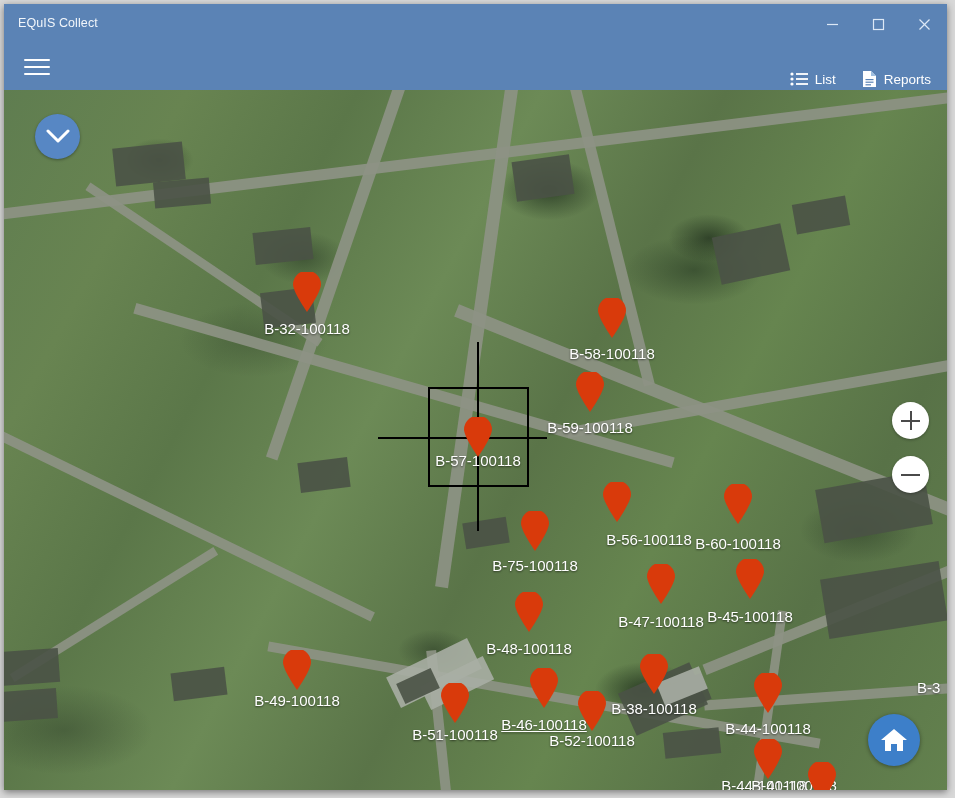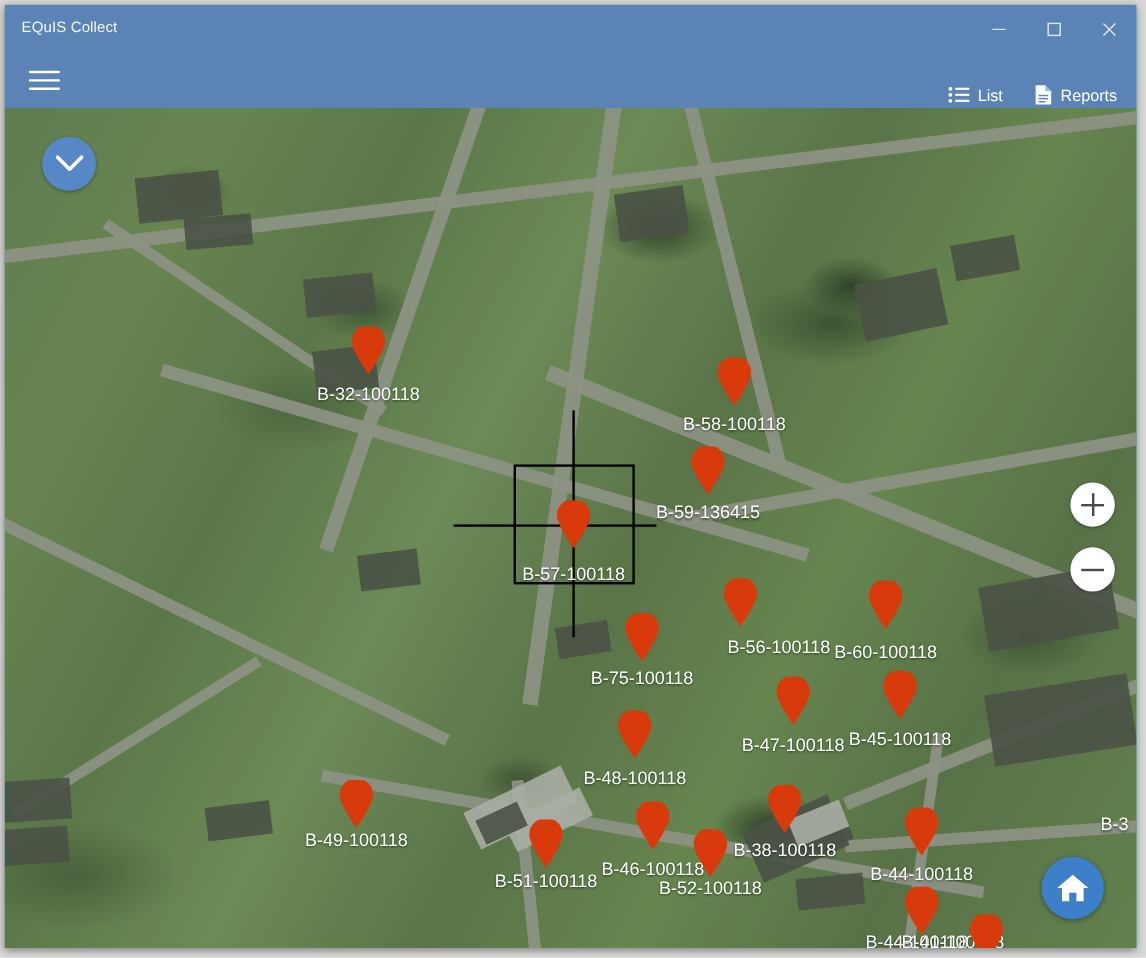--- a/index.html
+++ b/index.html
@@ -383,28 +383,28 @@
             <path d="M14 40 C14 40 0 20 0 12.6 A14 14 0 0 1 28 12.6 C28 20 14 40 14 40 Z" fill="#d93a0b"></path>
           </svg>
         </div>
         <div class="marker-label" style="left:608px; top:255px;">B-58-100118</div>
 
         <div class="marker" style="left:586px; top:322px;">
           <svg width="28" height="40" viewBox="0 0 28 40" aria-hidden="true">
             <path d="M14 40 C14 40 0 20 0 12.6 A14 14 0 0 1 28 12.6 C28 20 14 40 14 40 Z" fill="#d93a0b"></path>
           </svg>
         </div>
-        <div class="marker-label" style="left:586px; top:329px;">B-59-136415</div>
+        <div class="marker-label" style="left:586px; top:329px;">B-59-100118</div>
 
         <div class="marker" style="left:474px; top:367px;">
           <svg width="28" height="40" viewBox="0 0 28 40" aria-hidden="true">
             <path d="M14 40 C14 40 0 20 0 12.6 A14 14 0 0 1 28 12.6 C28 20 14 40 14 40 Z" fill="#d93a0b"></path>
           </svg>
         </div>
-        <div class="marker-label" style="left:474px; top:380px;">B-57-100118</div>
+        <div class="marker-label" style="left:474px; top:362px;">B-57-100118</div>
 
         <div class="marker" style="left:613px; top:432px;">
           <svg width="28" height="40" viewBox="0 0 28 40" aria-hidden="true">
             <path d="M14 40 C14 40 0 20 0 12.6 A14 14 0 0 1 28 12.6 C28 20 14 40 14 40 Z" fill="#d93a0b"></path>
           </svg>
         </div>
         <div class="marker-label" style="left:645px; top:441px;">B-56-100118</div>
 
         <div class="marker" style="left:734px; top:434px;">
           <svg width="28" height="40" viewBox="0 0 28 40" aria-hidden="true">
@@ -453,21 +453,21 @@
             <path d="M14 40 C14 40 0 20 0 12.6 A14 14 0 0 1 28 12.6 C28 20 14 40 14 40 Z" fill="#d93a0b"></path>
           </svg>
         </div>
         <div class="marker-label" style="left:451px; top:636px;">B-51-100118</div>
 
         <div class="marker" style="left:540px; top:618px;">
           <svg width="28" height="40" viewBox="0 0 28 40" aria-hidden="true">
             <path d="M14 40 C14 40 0 20 0 12.6 A14 14 0 0 1 28 12.6 C28 20 14 40 14 40 Z" fill="#d93a0b"></path>
           </svg>
         </div>
-        <div class="marker-label" style="left:540px; top:626px;">B-46-100118</div>
+        <div class="marker-label" style="left:540px; top:626px;text-decoration:underline;">B-46-100118</div>
 
         <div class="marker" style="left:588px; top:641px;">
           <svg width="28" height="40" viewBox="0 0 28 40" aria-hidden="true">
             <path d="M14 40 C14 40 0 20 0 12.6 A14 14 0 0 1 28 12.6 C28 20 14 40 14 40 Z" fill="#d93a0b"></path>
           </svg>
         </div>
         <div class="marker-label" style="left:588px; top:642px;">B-52-100118</div>
 
         <div class="marker" style="left:650px; top:604px;">
           <svg width="28" height="40" viewBox="0 0 28 40" aria-hidden="true">

